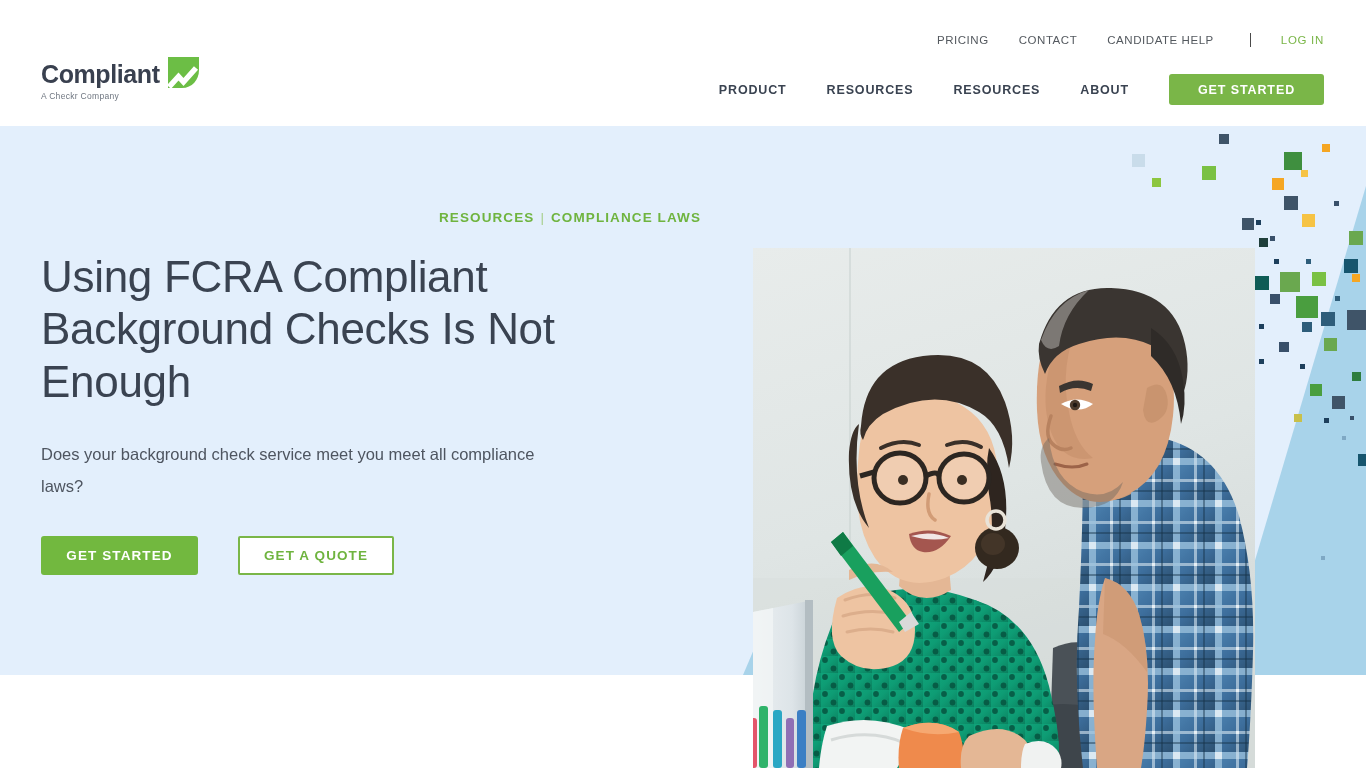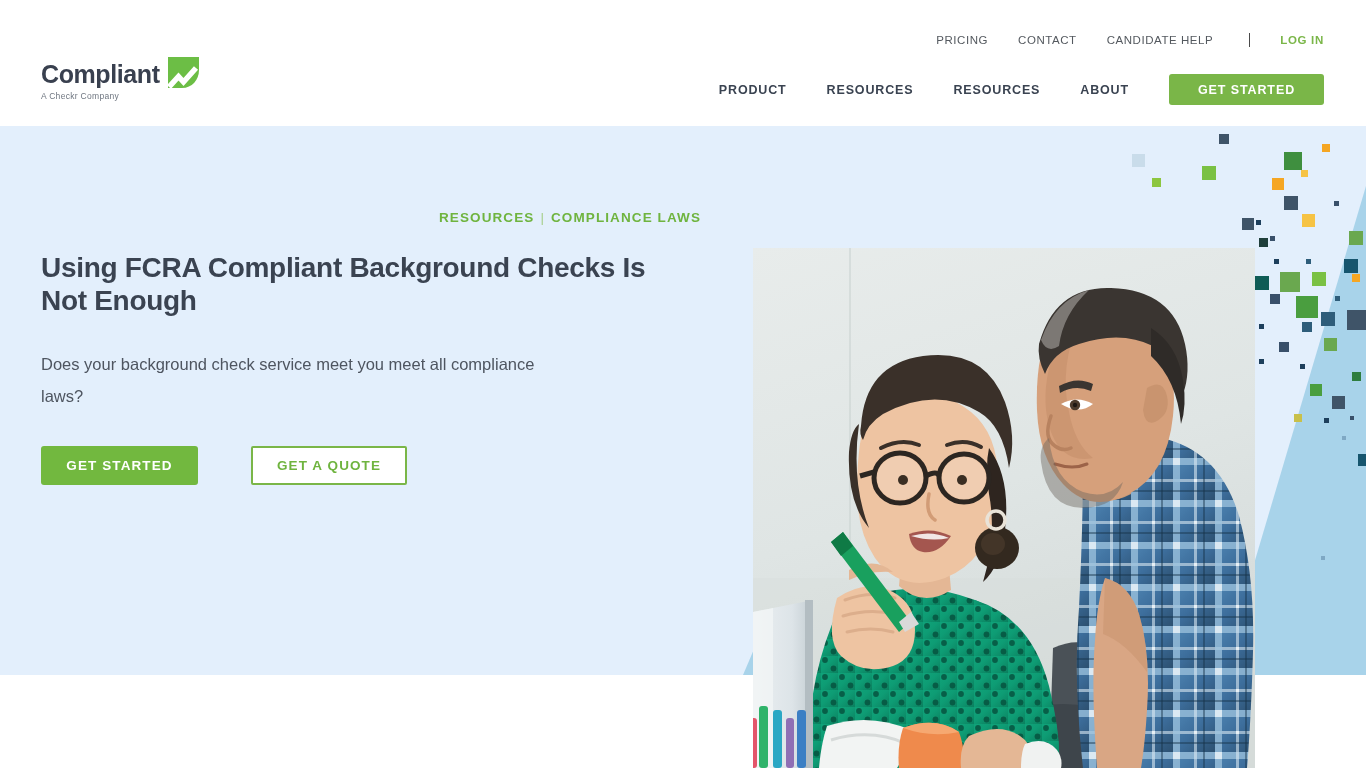--- a/index.html
+++ b/index.html
@@ -47,21 +47,21 @@
   .util-link {
     font-size:11.5px; color:#54595f; letter-spacing:0.55px;
     margin-left:30px; text-decoration:none; white-space:nowrap;
   }
   .util-link:first-child { margin-left:16px; }
   .util-divider {
     width:1px; height:14px; background:#4a4a4a;
     margin-left:36px;
   }
   .util-login {
-    font-size:11.5px; color:#7ab648; font-weight:bold;
+    font-size:11.5px; color:#7ab648; font-weight:normal;
     letter-spacing:0.7px; margin-left:30px; text-decoration:none;
   }
 
   
   .main-nav {
     position:absolute; right:42px; top:74px;
     display:flex; align-items:center;
   }
   .nav-link {
     font-size:12.5px; font-weight:bold; color:#3a4351;
@@ -104,21 +104,21 @@
   .hero-inner {
     position:absolute; left:41px; top:84px;
     width:660px;
   }
   .eyebrow {
     font-size:13.5px; font-weight:bold; letter-spacing:1.1px;
     color:#6fb43f; margin-bottom:26px;text-align:right;
   }
   .eyebrow .sep { color:#a7cf8a; font-weight:normal; margin:0 6px; }
   .hero-title {
-    font-size:28px; font-weight:bold; line-height:1.19;
+    font-size:44px; font-weight:normal; line-height:1.19;
     color:#3a4351; letter-spacing:-0.3px;
     width:620px; margin-bottom:30px;
   }
   .hero-sub {
     font-size:16.5px; line-height:1.95; color:#4e5560;
     width:520px; margin-bottom:34px;
   }
   .hero-btns { display:flex; align-items:center; }
   .btn-primary {
     display:inline-flex; align-items:center; justify-content:center;
@@ -127,21 +127,21 @@
     width:157px; height:39px; border-radius:3px;
     border:none; cursor:pointer; text-decoration:none;
     font-family:"Liberation Sans", sans-serif;
   }
   .btn-ghost {
     display:inline-flex; align-items:center; justify-content:center;
     background:#ffffff; color:#6fb43f;
     font-size:13.5px; font-weight:bold; letter-spacing:1.1px;
     width:156px; height:39px; border-radius:2px;
     border:2px solid #7ab648; cursor:pointer; text-decoration:none;
-    margin-left:53px;
+    margin-left:40px;
     font-family:"Liberation Sans", sans-serif;
   }
 
   
   .hero-photo {
     position:absolute; left:753px; top:248px;
     width:502px; height:520px;
     overflow:hidden;
     z-index:25;
     background:#dde4e4;

